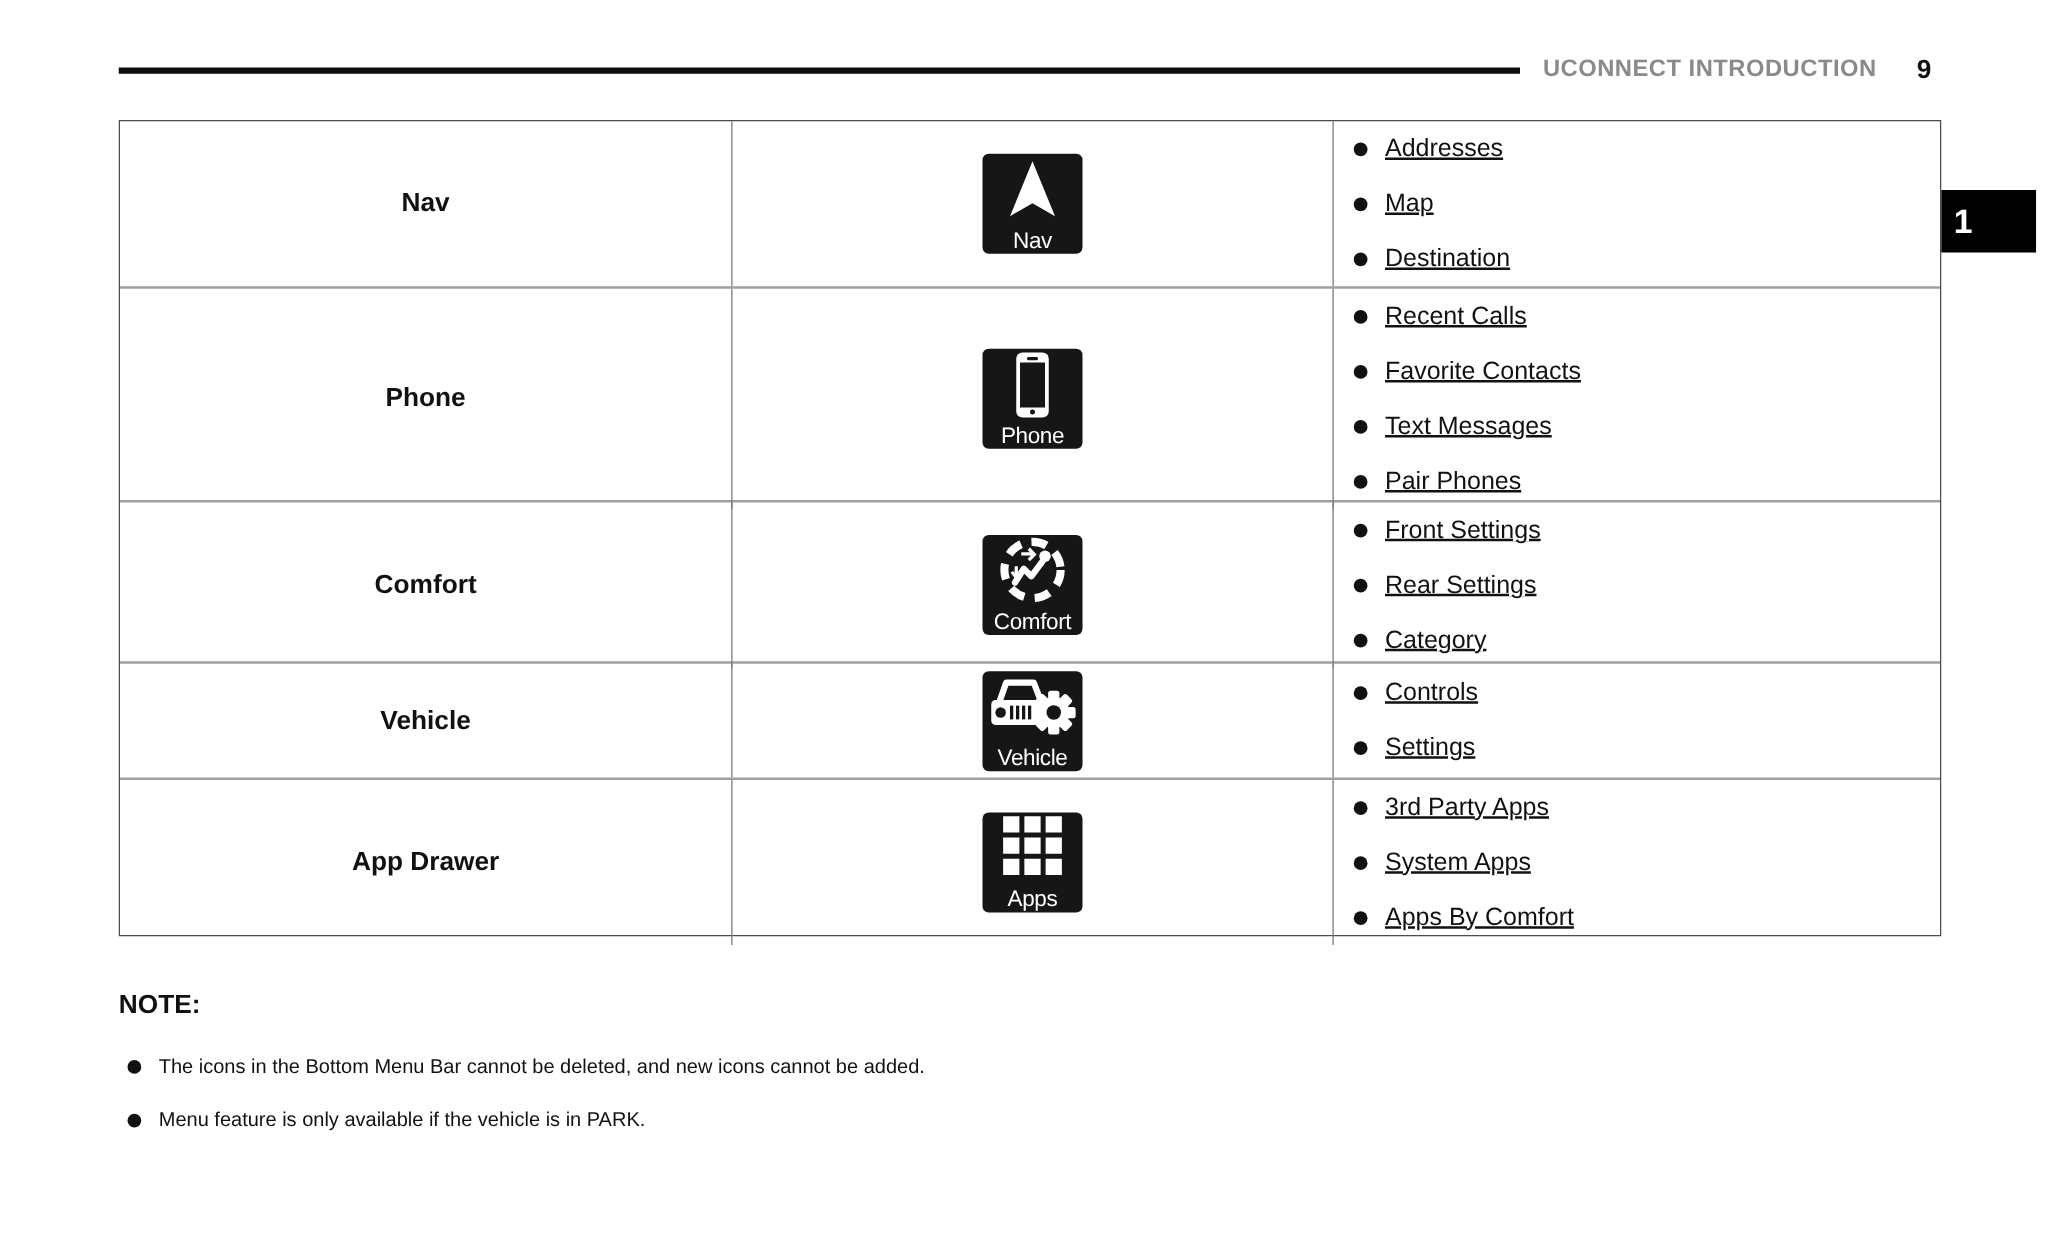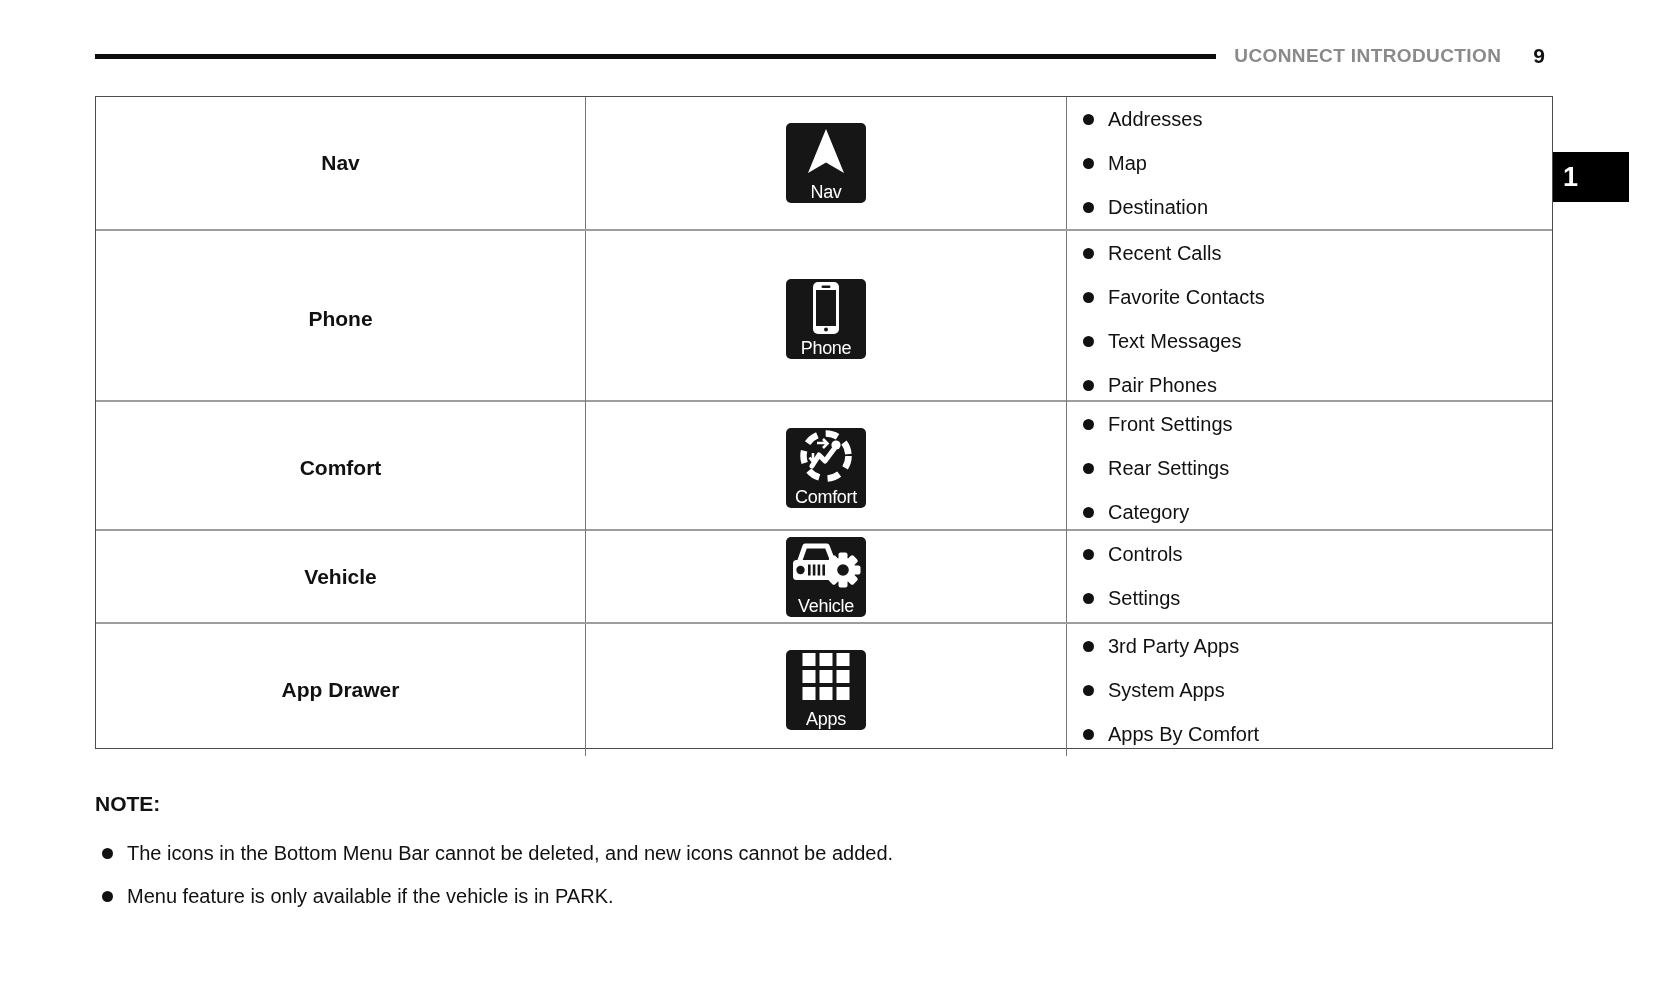--- a/index.html
+++ b/index.html
@@ -53,21 +53,21 @@
     font-size:21px; font-weight:700; color:#111;
   }
   .icon-cell {
     display:flex; align-items:center; justify-content:center;
     border-right:1px solid #777777;
   }
   .list-cell {
     display:flex; flex-direction:column; justify-content:center;
     padding-left:16px;
   }
-  .bullet-list { list-style:none; margin:0; padding:0; }
+  .bullet-list { list-style:none; margin:0; padding:0;text-decoration:underline; }
   .bullet-list li {
     display:flex; align-items:center;
     height:44px; font-size:20px; color:#111; white-space:nowrap;
   }
   .bullet-list li::before {
     content:""; flex:0 0 auto;
     width:11px; height:11px; border-radius:50%;
     background:#111; margin-right:14px;
   }
 
@@ -83,21 +83,21 @@
     text-align:center; color:#ffffff; font-size:18px; line-height:20px;
     letter-spacing:-0.3px;
   }
 
   
   .note-section { position:absolute; left:95px; top:792px; width:1360px; }
   .note-heading { font-size:21px; font-weight:700; color:#111; line-height:24px; }
   .note-list { list-style:none; margin:16px 0 0 0; padding:0; }
   .note-list li {
     display:flex; align-items:center;
-    height:43px; font-size:20px; color:#111; white-space:nowrap;
+    height:43px; font-size:16px; color:#111; white-space:nowrap;
   }
   .note-list li::before {
     content:""; flex:0 0 auto;
     width:11px; height:11px; border-radius:50%;
     background:#111; margin:0 14px 0 7px;
   }
 </style>
 </head>
 <body>
 

